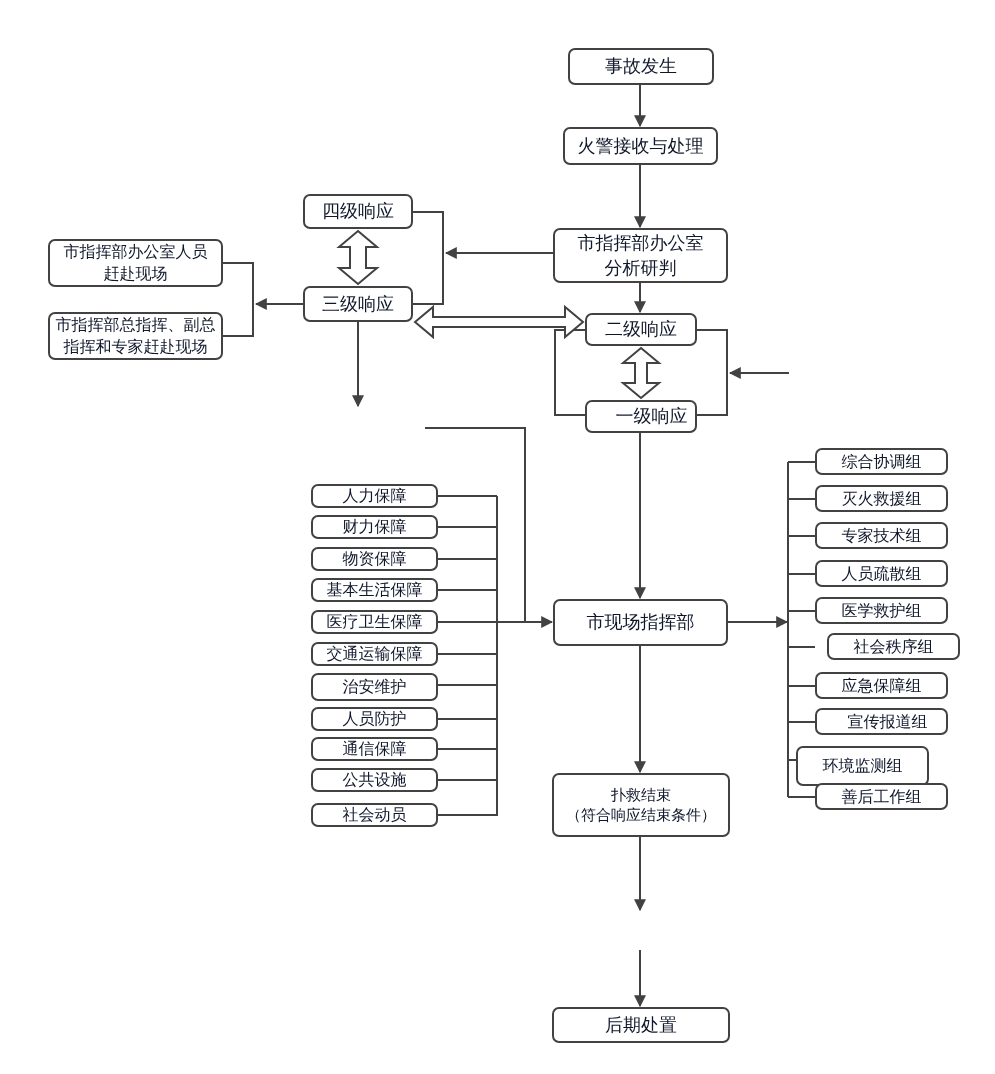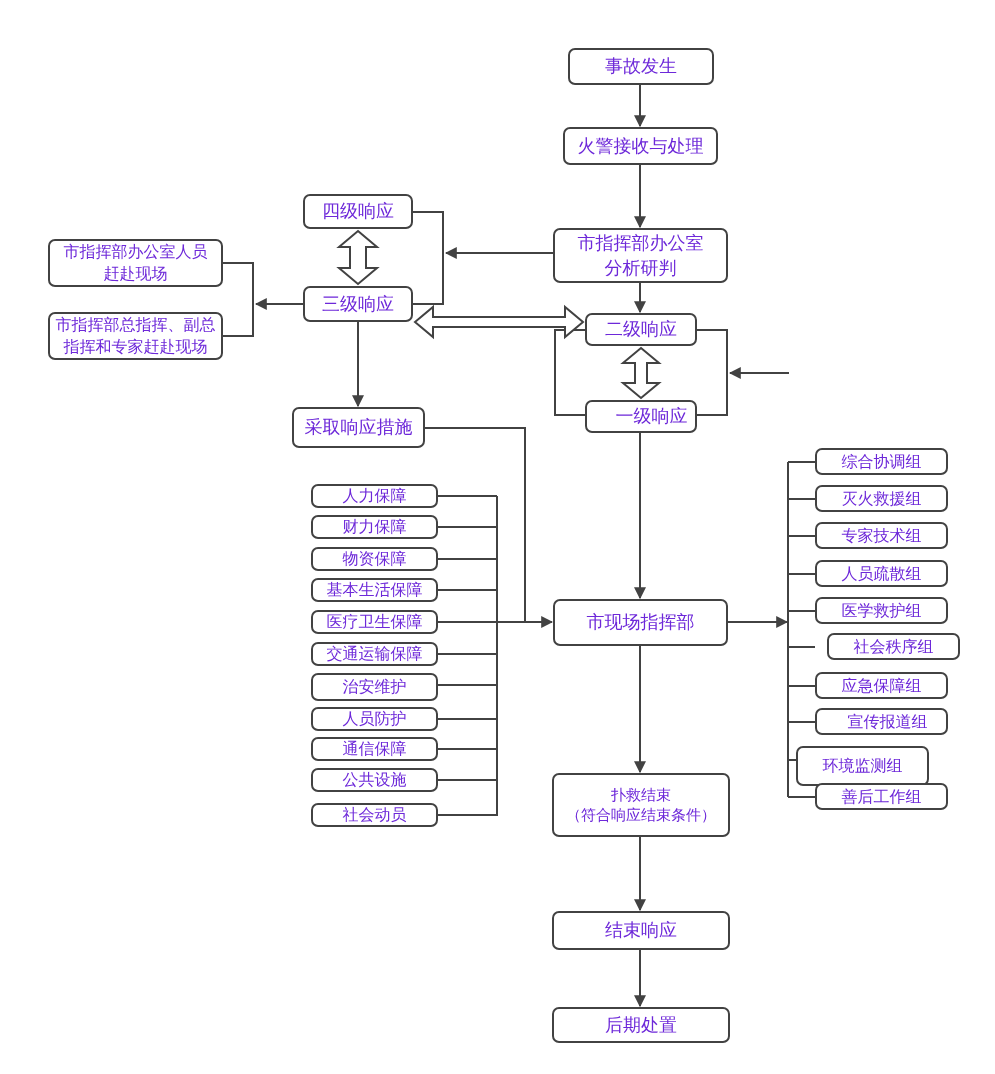--- a/index.html
+++ b/index.html
@@ -15,21 +15,21 @@
     position:absolute;
     box-sizing:border-box;
     background:#ffffff;
     border:2px solid #424242;
     border-radius:7px;
     display:flex;
     flex-direction:column;
     align-items:center;
     justify-content:center;
     text-align:center;
-    color:#6d28d9;
+    color:#0f172a;
     line-height:1.35;
     z-index:2;
   }
   .f18{font-size:18px;}
   .f16{font-size:16px;}
   .f15{font-size:15px;}
   .wire{stroke:#424242;stroke-width:2;fill:none;}
   .dblarrow{stroke:#424242;stroke-width:2;fill:#ffffff;stroke-linejoin:miter;}
 </style>
 </head>
@@ -106,36 +106,30 @@
 
   <div class="box f18" style="left:585px;top:313px;width:112px;height:33px;">
     <span>二级响应</span>
   </div>
 
   <div class="box f18" style="left:585px;top:400px;width:112px;height:33px;padding-left:21px;">
     <span>一级响应</span>
   </div>
 
 
-  <div class="box f18" style="left:292px;top:407px;width:133px;height:41px;">
-    <span>采取响应措施</span>
-  </div>
 
   <div class="box f18" style="left:553px;top:599px;width:175px;height:47px;">
     <span>市现场指挥部</span>
   </div>
 
   <div class="box f15" style="left:552px;top:773px;width:178px;height:64px;">
     <span>扑救结束</span>
     <span>（符合响应结束条件）</span>
   </div>
 
-  <div class="box f18" style="left:552px;top:911px;width:178px;height:39px;">
-    <span>结束响应</span>
-  </div>
 
   <div class="box f18" style="left:552px;top:1007px;width:178px;height:36px;">
     <span>后期处置</span>
   </div>
 
   <div class="box f16" style="left:311px;top:484px;width:127px;height:24px;">
     <span>人力保障</span>
   </div>
   <div class="box f16" style="left:311px;top:515px;width:127px;height:24px;">
     <span>财力保障</span>

